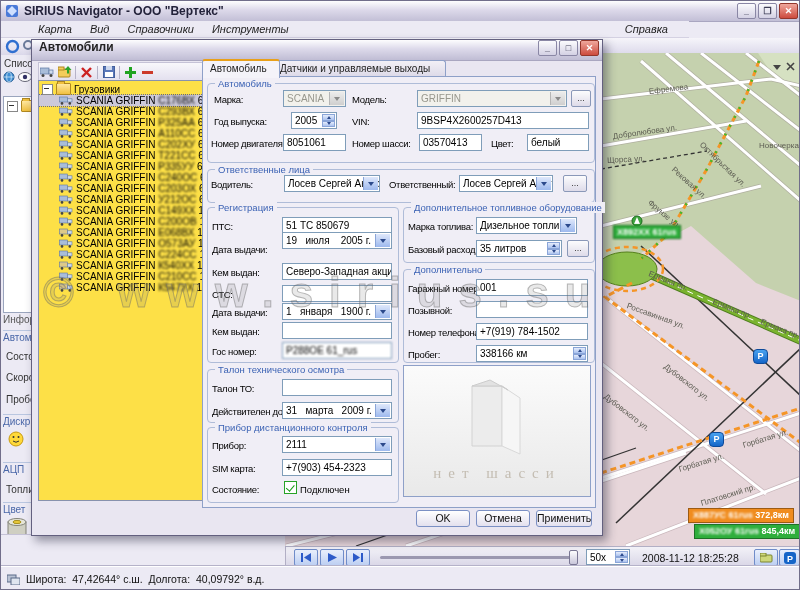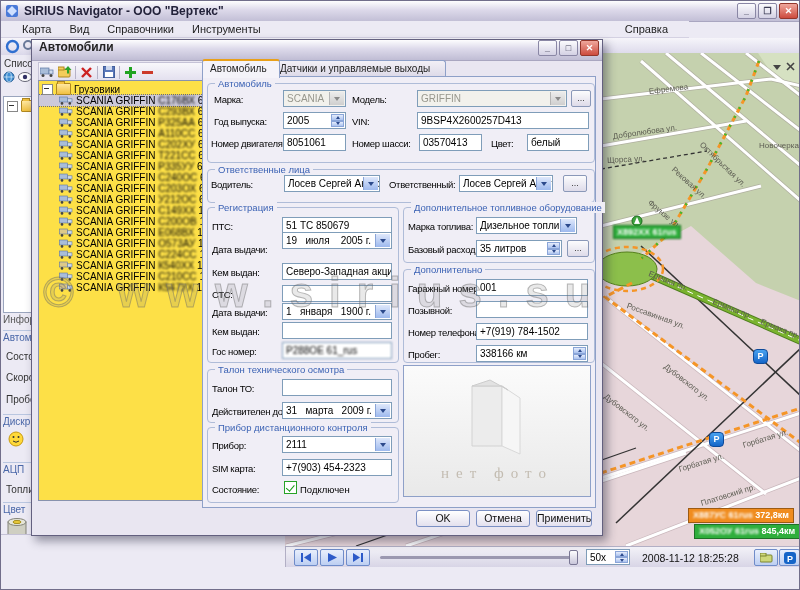--- a/index.html
+++ b/index.html
@@ -10,21 +10,21 @@
   
   .titlebar{left:0;top:0;width:800px;height:20px;display:flex;align-items:center;
     background:linear-gradient(#fefefe,#ddd9ea 45%,#c2bfd6);border-bottom:1px solid #a9a6c0;}
   .title-text{font-weight:bold;font-size:12px;color:#23223a;margin-left:5px;}
   .winbtns{margin-left:auto;display:flex;margin-right:3px;}
   .winbtn{width:17px;height:14px;border:1px solid #8a87a5;border-radius:2px;margin-left:2px;
     background:linear-gradient(#fbfbfd,#d4d1e4);display:flex;align-items:center;justify-content:center;
     font-size:9px;line-height:9px;color:#3c3c55;font-weight:bold;}
   .winbtn.close{background:linear-gradient(#efa79c,#cd4b3e);border-color:#93362b;color:#fff;}
   .menubar{left:0;top:20px;width:688px;height:17px;background:#eceaf4;display:flex;align-items:center;
-    border-bottom:1px solid #d4d1e2;padding-left:12px;box-sizing:border-box;}
+    border-bottom:1px solid #d4d1e2;padding-left:28px;box-sizing:border-box;font-style:italic;}
   .menu-item{padding:1px 9px;color:#1d1d1d;}
   .menu-right{margin-left:auto;margin-right:12px;}
   .main-toolbar{left:0;top:37px;width:800px;height:17px;background:linear-gradient(#f6f5fa,#dbd8ea);}
   
   .sidebar{left:0;top:54px;width:205px;height:479px;background:#eceaf4;border-right:1px solid #b5b2c9;}
   .side-label{position:absolute;font-size:10px;color:#333;white-space:nowrap;}
   .side-group{position:absolute;font-size:10px;color:#4a67a8;white-space:nowrap;border-top:1px solid #b9c6e0;padding-top:1px;width:40px;}
   .side-tree{position:absolute;left:2px;top:41px;width:200px;height:215px;background:#fff;border:1px solid #9aa5bd;}
   
   .map{left:205px;top:52px;width:595px;height:493px;background:#e7d6da;overflow:hidden;}
@@ -589,21 +589,21 @@
 
       <div class="fs" style="left:4px;top:6px;width:386px;height:78px">
         <span class="fs-title">Автомобиль</span>
       </div>
       <span class="lbl" style="left:11px;top:17px">Марка:</span>
       <div class="fld dis" style="left:80px;top:13px;width:63px"><span>SCANIA</span><span class="arrowbtn dis"><i></i></span></div>
       <span class="lbl" style="left:149px;top:17px">Модель:</span>
       <div class="fld dis" style="left:214px;top:13px;width:150px"><span>GRIFFIN</span><span class="arrowbtn dis"><i></i></span></div>
       <div class="morebtn" style="left:368px;top:13px;width:20px">...</div>
       <span class="lbl" style="left:11px;top:39px">Год выпуска:</span>
-      <div class="fld" style="left:80px;top:35px;width:63px"><span>2005</span><span class="spinbtns"><b class="up"><i></i></b><b class="dn"><i></i></b></span></div>
+      <div class="fld" style="left:88px;top:35px;width:46px"><span>2005</span><span class="spinbtns"><b class="up"><i></i></b><b class="dn"><i></i></b></span></div>
       <span class="lbl" style="left:149px;top:39px">VIN:</span>
       <div class="fld blur-soft" style="left:214px;top:35px;width:172px">9BSP4X2600257D413</div>
       <span class="lbl" style="left:8px;top:61px">Номер двигателя:</span>
       <div class="fld" style="left:80px;top:57px;width:63px">8051061</div>
       <span class="lbl" style="left:149px;top:61px">Номер шасси:</span>
       <div class="fld" style="left:216px;top:57px;width:63px">03570413</div>
       <span class="lbl" style="left:288px;top:61px">Цвет:</span>
       <div class="fld" style="left:324px;top:57px;width:62px">белый</div>
 
       <div class="fs" style="left:4px;top:92px;width:386px;height:32px">
@@ -672,21 +672,21 @@
       <div class="fld" style="left:273px;top:246px;width:112px">+7(919) 784-1502</div>
       <span class="lbl" style="left:205px;top:272px">Пробег:</span>
       <div class="fld" style="left:273px;top:268px;width:112px"><span>338166 км</span><span class="spinbtns"><b class="up"><i></i></b><b class="dn"><i></i></b></span></div>
 
       <div class="photo" style="left:200px;top:288px;width:186px;height:130px">
         <svg width="70" height="80" style="position:absolute;left:58px;top:10px">
           <polygon points="10,10 40,10 40,70 10,70" fill="#ececec" stroke="#d2d2d2"></polygon>
           <polygon points="40,10 58,22 58,78 40,70" fill="#f6f6f6" stroke="#d8d8d8"></polygon>
           <polygon points="10,10 28,4 46,14 40,10" fill="#e2e2e2" stroke="#cccccc"></polygon>
         </svg>
-        <span class="photo-text">нет фото</span>
+        <span class="photo-text">нет шасси</span>
       </div>
     </div>
 
     <div class="btn" style="left:384px;top:470px;width:54px">OK</div>
     <div class="btn" style="left:444px;top:470px;width:54px">Отмена</div>
     <div class="btn" style="left:504px;top:470px;width:56px">Применить</div>
   </div>
 
   <div class="abs watermark">© www.sirius.su</div>
 
@@ -720,14 +720,21 @@
         </svg>
     </span>
     <span class="pbtn" style="left:493px;width:19px">
       <svg width="12" height="12">
           <rect x="0" y="0" width="12" height="12" rx="3" fill="#1565c8"></rect>
           <text x="6" y="9.5" font-size="9" font-weight="bold" fill="#fff" text-anchor="middle" font-family="Liberation Sans, sans-serif">P</text>
         </svg>
     </span>
   </div>
 
+  <div class="abs statusbar">
+    <svg width="13" height="12" style="margin-left:6px">
+      <rect x="0" y="2" width="9" height="7" fill="#b9c2d4" stroke="#5a6a88"></rect>
+        <rect x="4" y="5" width="9" height="7" fill="#dfe5ef" stroke="#5a6a88"></rect>
+    </svg>
+    <span class="status-text"><span>Широта:</span>&nbsp;&nbsp;<span>47,42644° с.ш.</span>&nbsp;&nbsp;<span>Долгота:</span>&nbsp;&nbsp;<span>40,09792° в.д.</span></span>
+  </div>
   <div class="abs bottom-edge"></div>
 </div>
 
 </body></html>

